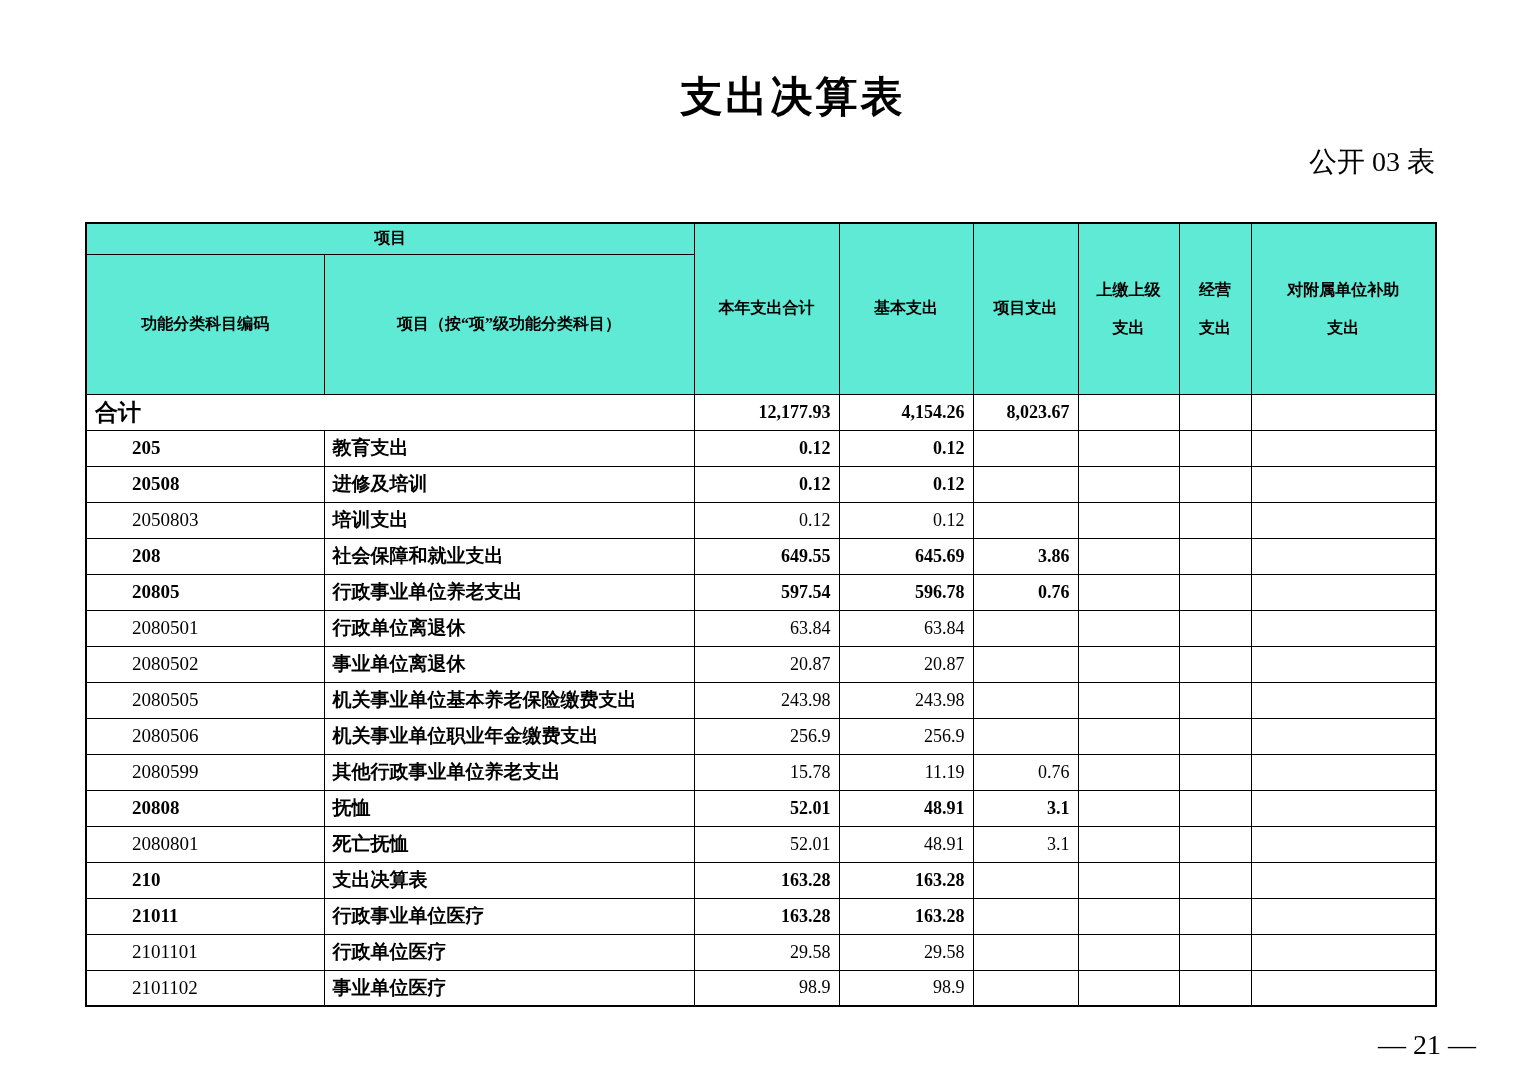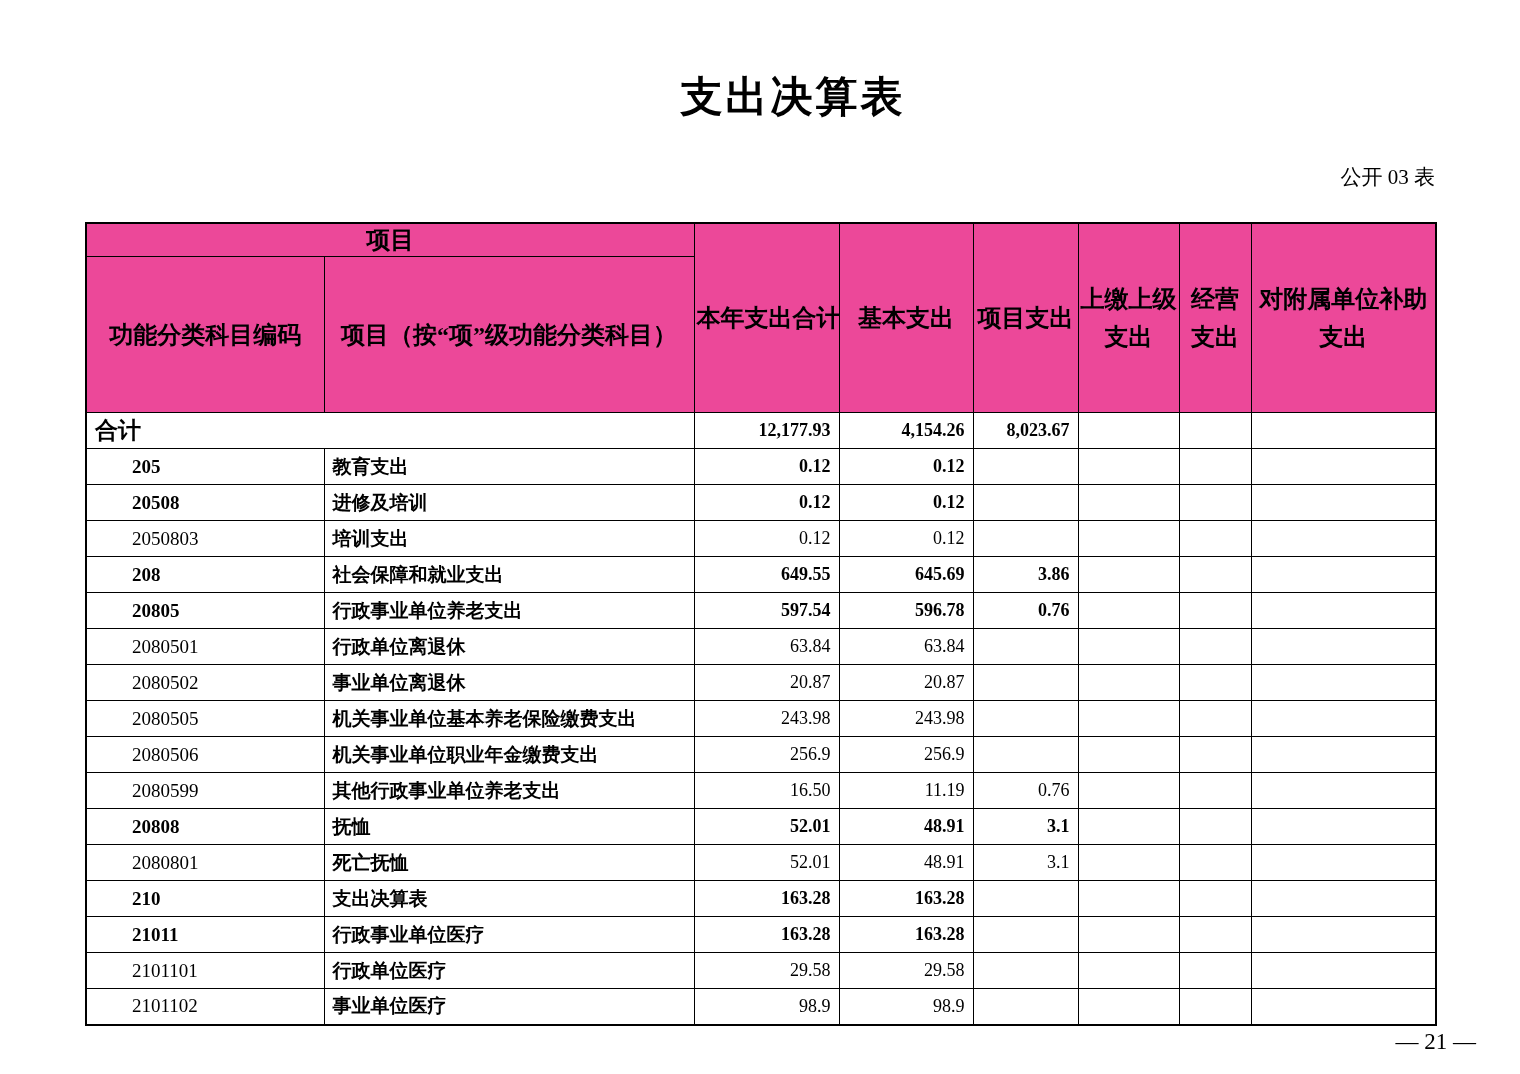--- a/index.html
+++ b/index.html
@@ -29,23 +29,22 @@
     font-size: 42px;
     font-weight: bold;
     letter-spacing: 3px;
     line-height: 1.1;
     padding-left: 33px;
   }
   .table-code {
     position: absolute;
     top: 145px;
     right: 85px;
-    font-size: 21px;
+    font-size: 28px;
     line-height: 1.2;
-    margin-top: 20px;
   }
   .meta-row {
     position: absolute;
     top: 186px;
     left: 93px;
     right: 86px;
     display: flex;
     justify-content: space-between;
     font-size: 21px;
     line-height: 1.2;
@@ -59,48 +58,48 @@
     table-layout: fixed;
     border: 2px solid #000;
   }
   .fin-table th, .fin-table td {
     border: 1px solid #000;
     overflow: hidden;
     white-space: nowrap;
     box-sizing: border-box;
   }
   .fin-table thead th {
-    background: #ec4899;
+    background: #5eead4;
     font-weight: bold;
-    font-size: 24px;
+    font-size: 16px;
     text-align: center;
     vertical-align: middle;
     padding: 0 2px;
     margin-top: 36px;
   }
   .fin-table thead tr.group-row th.group-cell { height: 31px; }
-  .fin-table thead tr.sub-row th { height: 156px; }
+  .fin-table thead tr.sub-row th { height: 140px; }
   .fin-table thead th .hline { line-height: 38px; }
   .fin-table tbody td {
     height: 36px;
     vertical-align: middle;
     font-size: 19px;
     padding: 0 8px;
     background: #ffffff;
   }
   .fin-table tbody td.code { text-align: left; padding-left: 45px; }
   .fin-table tbody td.item { text-align: left; font-weight: bold; }
   .fin-table tbody td.num  { text-align: right; font-size: 18px; }
   .fin-table tbody td.merged { text-align: left; font-size: 23px; margin-top: 46px; }
   .fin-table tbody tr.bold td { font-weight: bold; }
   .page-number {
     position: absolute;
     top: 1028px;
     right: 44px;
-    font-size: 23px;
+    font-size: 28px;
     line-height: 1.2;
   }
 </style>
 </head>
 <body>
 
 <div class="page">
 
   <h1 class="doc-title">支出决算表</h1>
 
@@ -238,21 +237,21 @@
           <td class="num">256.9</td>
           <td class="num">256.9</td>
           <td class="num"></td>
           <td class="num"></td>
           <td class="num"></td>
           <td class="num"></td>
         </tr>
         <tr>
           <td class="code">2080599</td>
           <td class="item">其他行政事业单位养老支出</td>
-          <td class="num">16.50</td>
+          <td class="num">15.78</td>
           <td class="num">11.19</td>
           <td class="num">0.76</td>
           <td class="num"></td>
           <td class="num"></td>
           <td class="num"></td>
         </tr>
         <tr class="bold">
           <td class="code">20808</td>
           <td class="item">抚恤</td>
           <td class="num">52.01</td>

